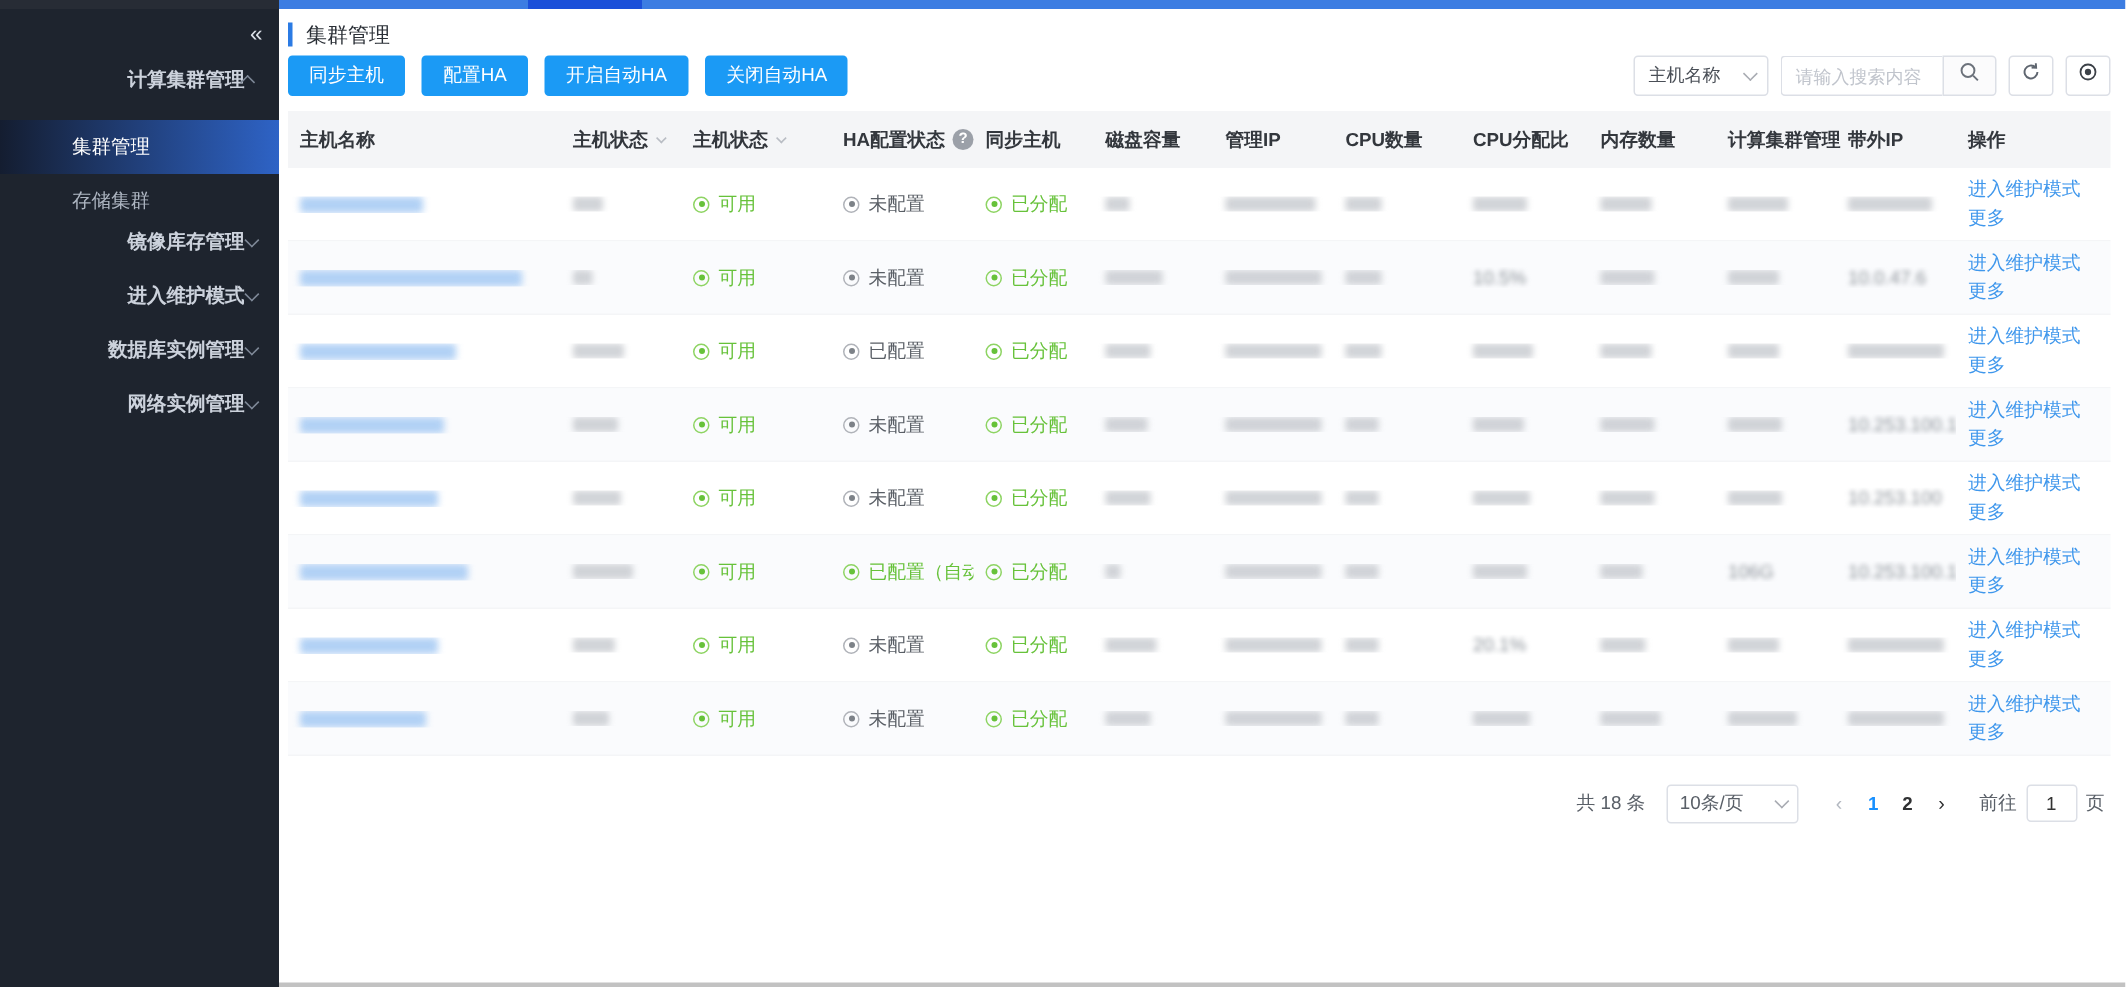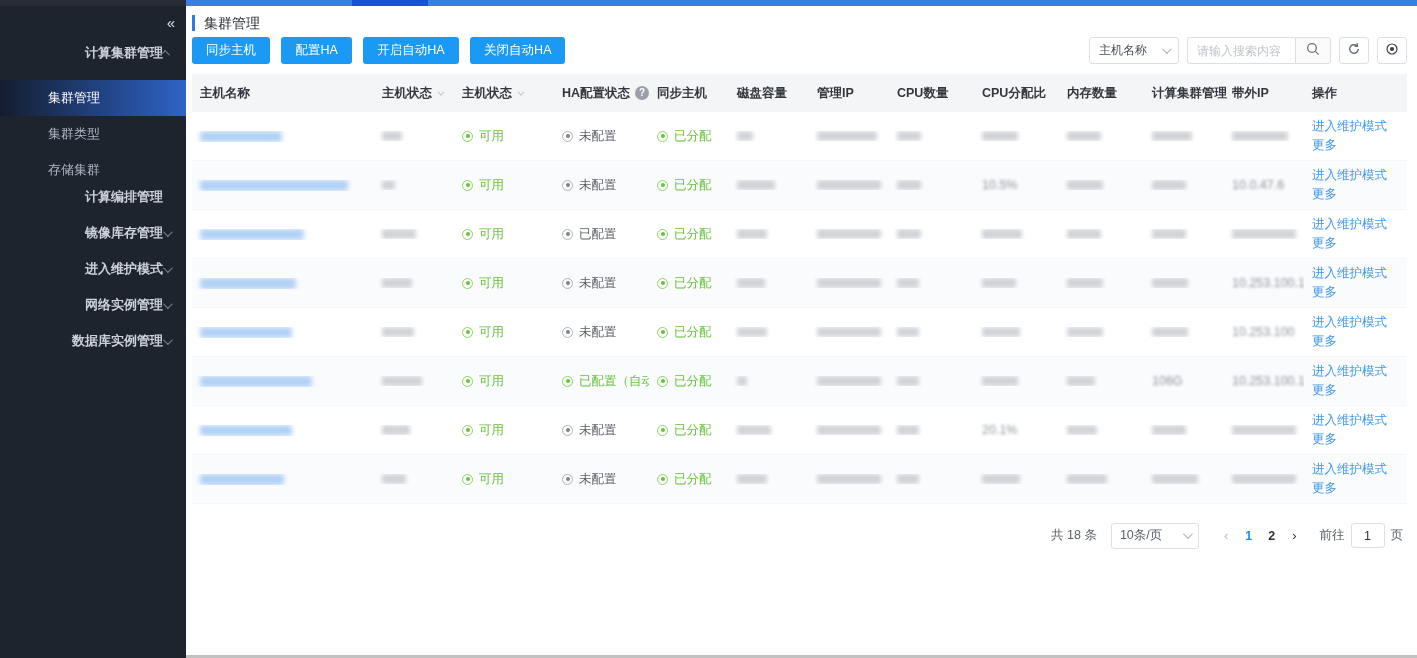--- a/index.html
+++ b/index.html
@@ -97,40 +97,35 @@
 </div>
 
 <div class="sidebar">
   <div class="collapse-btn">«</div>
   <div class="side-menu">
       <div class="side-item">
         <span>计算集群管理</span>
         <span class="chev up"></span>
       </div>
       <div class="side-sub active">集群管理</div>
-      <div class="side-sub">集群类型</div>
       <div class="side-sub">存储集群</div>
-      <div class="side-item">
-        <span>计算编排管理</span>
-        <span class="chev none"></span>
-      </div>
       <div class="side-item">
         <span>镜像库存管理</span>
         <span class="chev down"></span>
       </div>
       <div class="side-item">
         <span>进入维护模式</span>
         <span class="chev down"></span>
       </div>
       <div class="side-item">
+        <span>数据库实例管理</span>
+        <span class="chev down"></span>
+      </div>
+      <div class="side-item">
         <span>网络实例管理</span>
-        <span class="chev down"></span>
-      </div>
-      <div class="side-item">
-        <span>数据库实例管理</span>
         <span class="chev down"></span>
       </div>
     </div>
 </div>
 
 <div class="main">
   <div class="page-title">集群管理</div>
 
   <div class="toolbar">
     <span class="btn-blue">同步主机</span>

